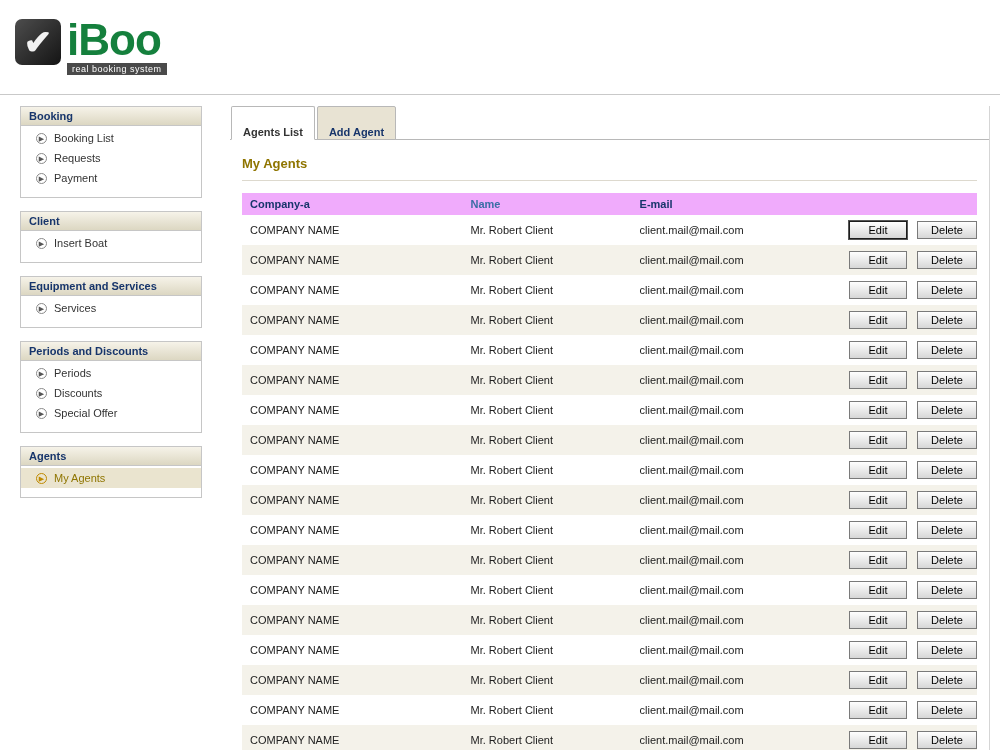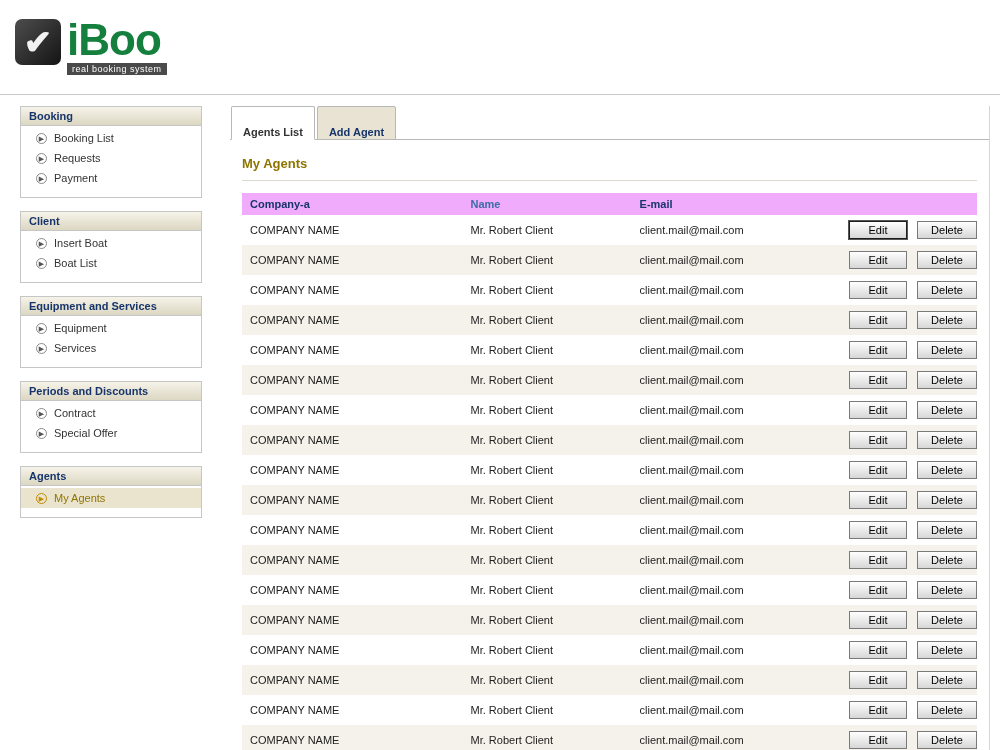--- a/index.html
+++ b/index.html
@@ -161,49 +161,45 @@
 
 
     <div class="side-section">
       <div class="side-header">Client</div>
       <div class="side-items">
 
       <div class="side-item">
           <span class="bullet">▶</span>
           <span>Insert Boat</span>
         </div>
-          <div class="side-item">
-          <span class="bullet">▶</span>
-          <span>Boat List</span>
-        </div>
         </div>
     </div>
 
     <div class="side-section">
       <div class="side-header">Equipment and Services</div>
       <div class="side-items">
 
-      <div class="side-item">
-          <span class="bullet">▶</span>
-          <span>Equipment</span>
-        </div>
           <div class="side-item">
           <span class="bullet">▶</span>
           <span>Services</span>
         </div>
         </div>
     </div>
 
     <div class="side-section">
       <div class="side-header">Periods and Discounts</div>
       <div class="side-items">
 
+      <div class="side-item">
+          <span class="bullet">▶</span>
+          <span>Periods</span>
+        </div>
           <div class="side-item">
           <span class="bullet">▶</span>
-          <span>Contract</span>
+          <span>Discounts</span>
         </div>
           <div class="side-item">
           <span class="bullet">▶</span>
           <span>Special Offer</span>
         </div>
         </div>
     </div>
 
     <div class="side-section">
       <div class="side-header">Agents</div>

